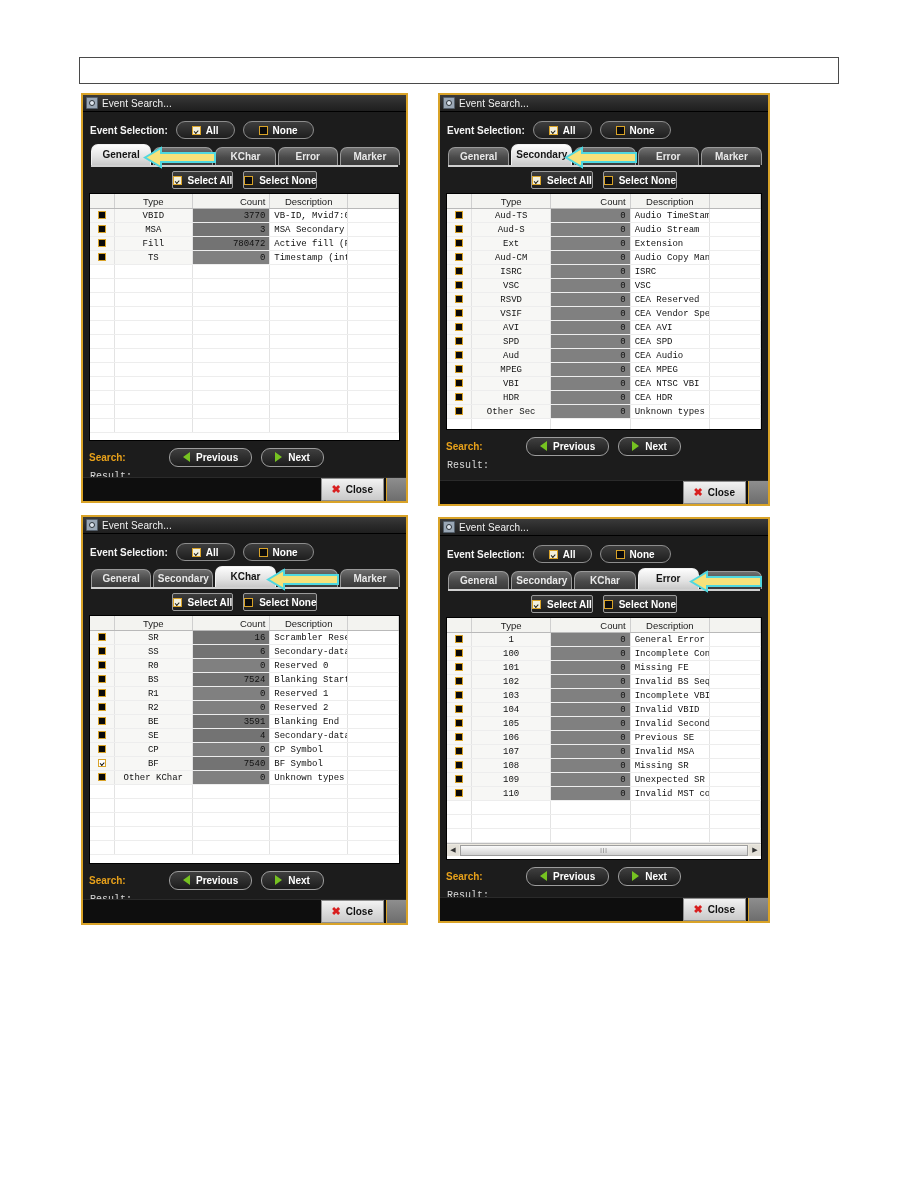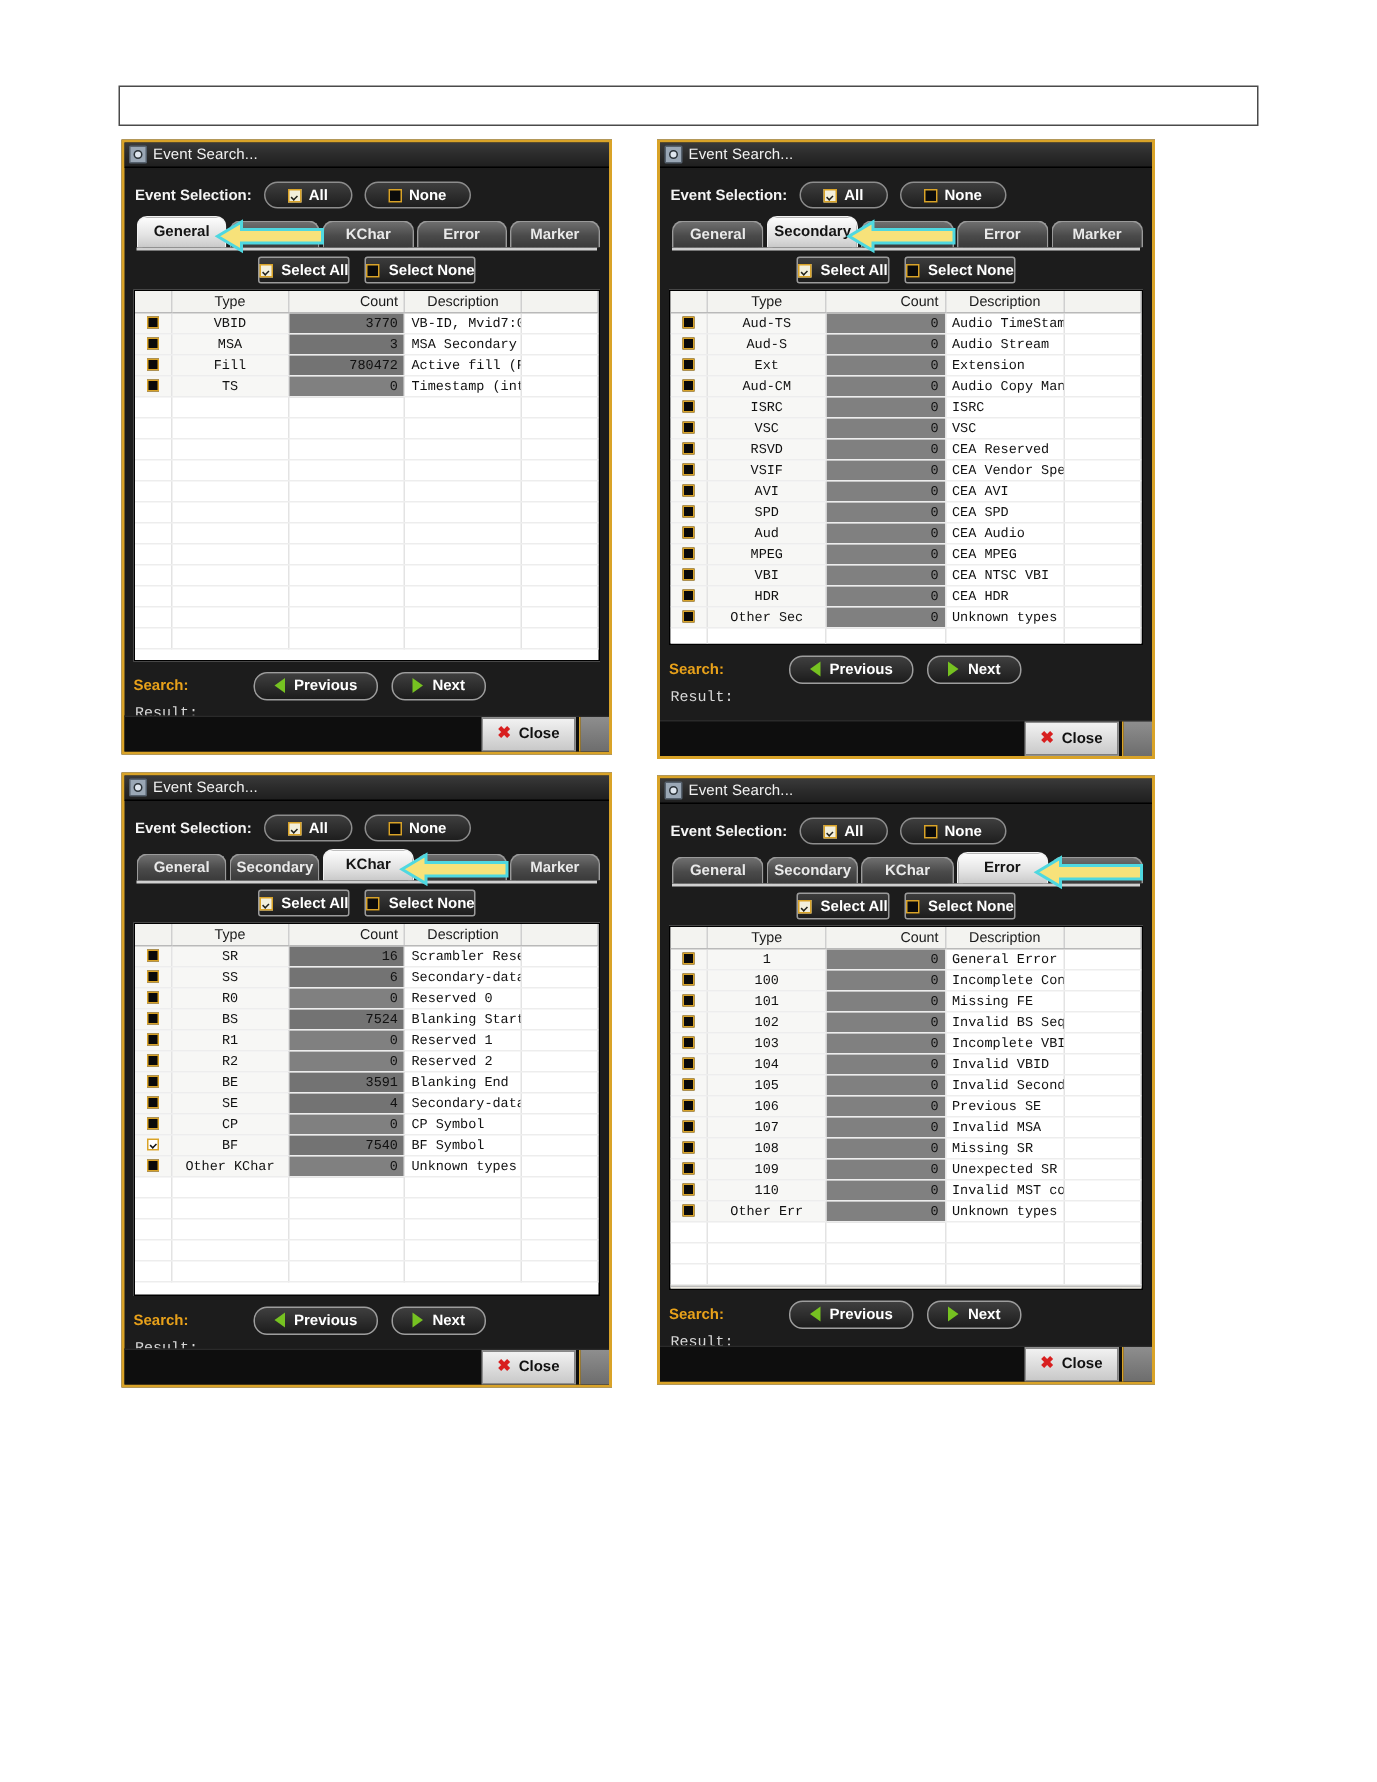--- a/index.html
+++ b/index.html
@@ -819,27 +819,20 @@
                 <td class="c-desc">Unexpected SR</td>
                 <td class="c-pad"></td>
               </tr>
               <tr>
                 <td class="c-chk"><span class="rowbox"></span></td>
                 <td class="c-type">110</td>
                 <td class="c-count cnt-grey">0</td>
                 <td class="c-desc">Invalid MST control sequence</td>
                 <td class="c-pad"></td>
               </tr>
-              <tr>
-                <td class="c-chk"><span class="rowbox"></span></td>
-                <td class="c-type">Other Err</td>
-                <td class="c-count cnt-grey">0</td>
-                <td class="c-desc">Unknown types</td>
-                <td class="c-pad"></td>
-              </tr>
               <tr class="blank">
                 <td class="c-chk"></td>
                 <td class="c-type"></td>
                 <td></td>
                 <td></td>
                 <td class="c-pad"></td>
               </tr>
               <tr class="blank">
                 <td class="c-chk"></td>
                 <td class="c-type"></td>

